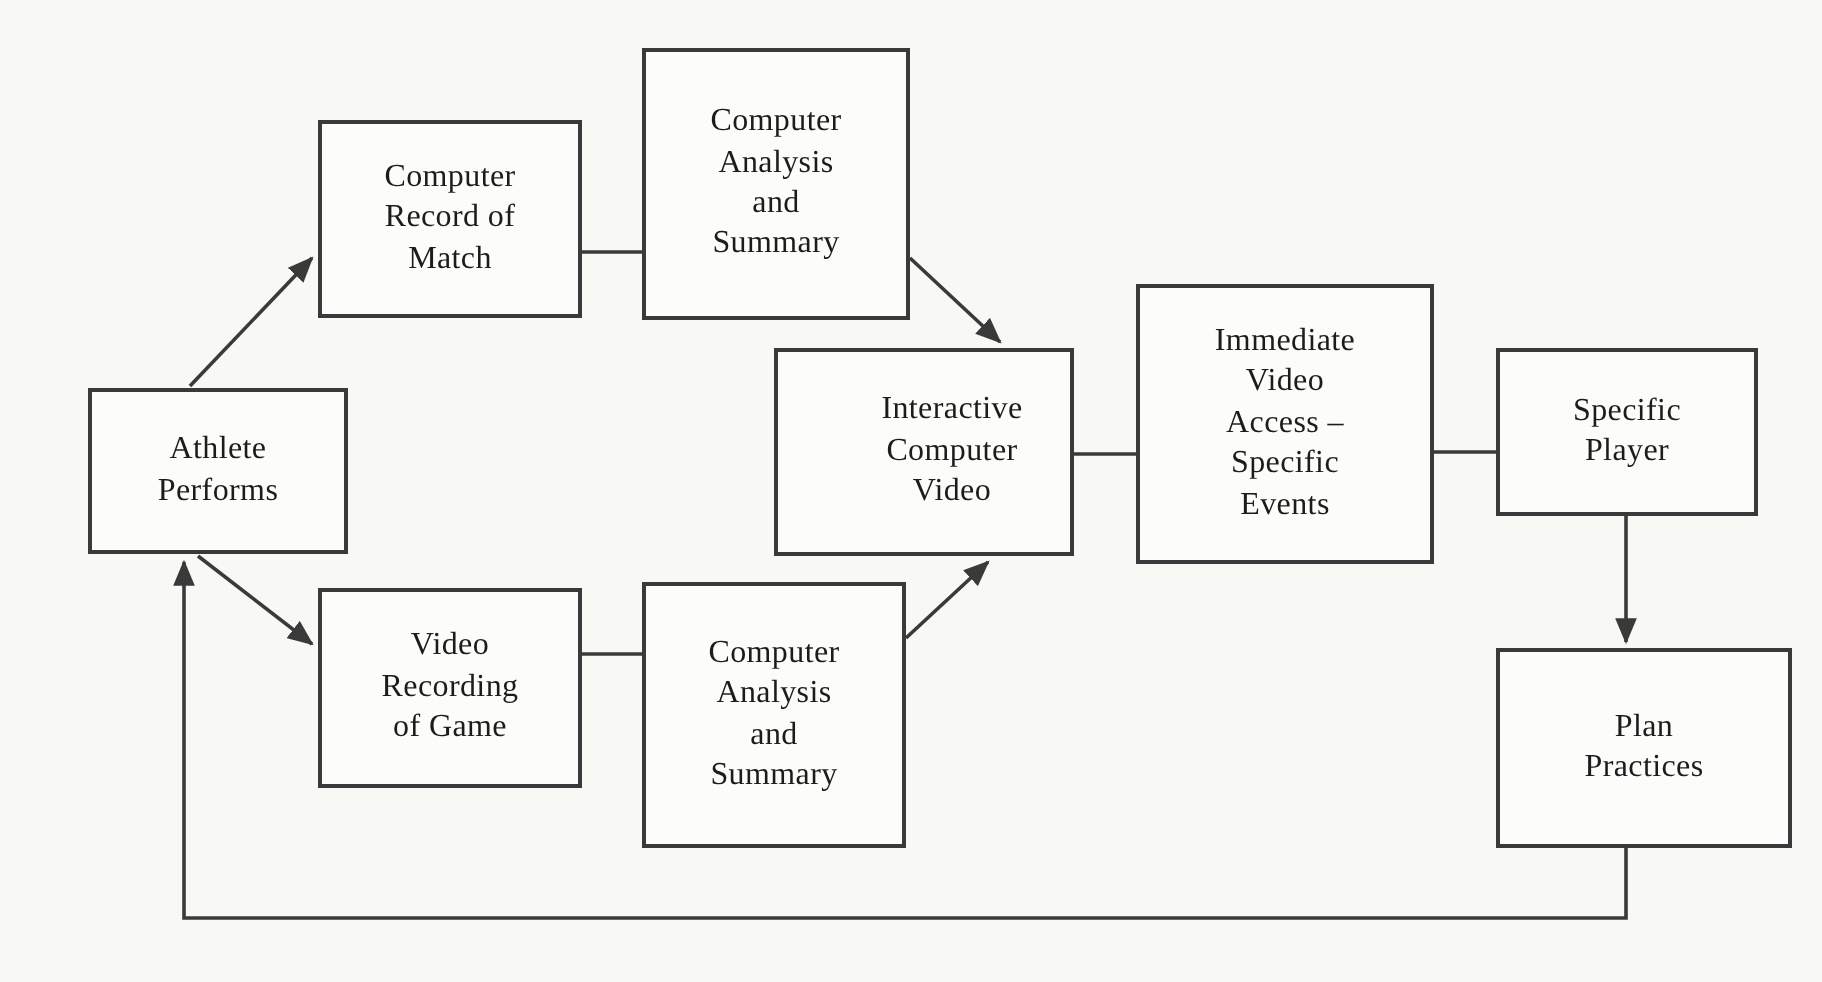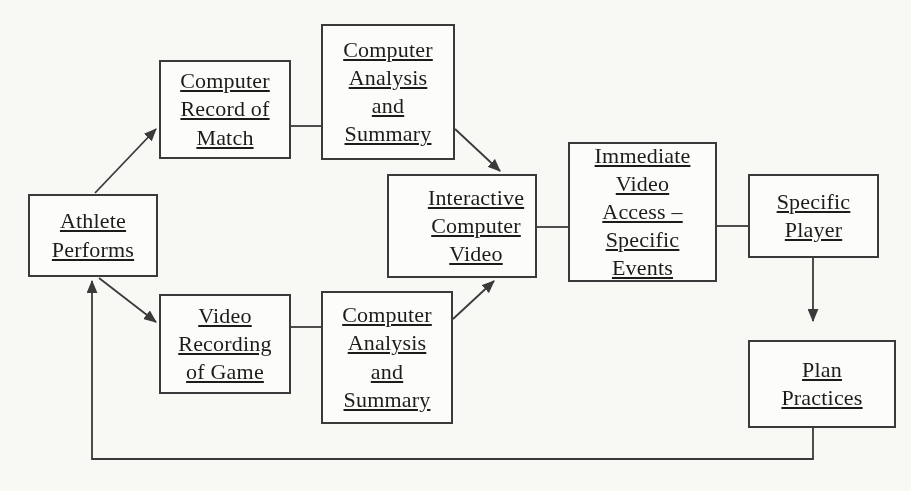--- a/index.html
+++ b/index.html
@@ -30,25 +30,24 @@
     background: var(--box-fill, #fcfcfa);
     border: 2px solid var(--line, #3a3a3a);
     display: flex;
     align-items: center;
     justify-content: center;
     text-align: center;
   }
   .node .label {
     display: block;
     white-space: pre-line;
-    font-size: 22px;
+    font-size: 16px;
     line-height: 1.28;
     color: var(--text, #1c1c1c);
     letter-spacing: 0.2px;
-    text-decoration: underline;
   }
 </style>
 </head>
 <body>
 
 <div class="canvas" style="--bg: #f8f8f5; --box-fill: #fcfcfa; --line: #3a3a3a; --text: #1c1c1c;">
 
   <svg class="edges" width="911" height="491" viewBox="0 0 911 491" xmlns="http://www.w3.org/2000/svg">
     <defs>
       <marker id="arw" viewBox="0 0 12 10" refX="11" refY="5" markerWidth="13" markerHeight="11" markerUnits="userSpaceOnUse" orient="auto-start-reverse">
@@ -61,21 +60,21 @@
     <line x1="455" y1="129" x2="500" y2="171" stroke="#3a3a3a" stroke-width="1.8" marker-end="url(#arw)"></line>
     <line x1="99" y1="278" x2="156" y2="322" stroke="#3a3a3a" stroke-width="1.8" marker-end="url(#arw)"></line>
     <line x1="291" y1="327" x2="322" y2="327" stroke="#3a3a3a" stroke-width="1.8"></line>
     <line x1="453" y1="319" x2="494" y2="281" stroke="#3a3a3a" stroke-width="1.8" marker-end="url(#arw)"></line>
     <line x1="537" y1="227" x2="569" y2="227" stroke="#3a3a3a" stroke-width="1.8"></line>
     <line x1="717" y1="226" x2="749" y2="226" stroke="#3a3a3a" stroke-width="1.8"></line>
     <line x1="813" y1="258" x2="813" y2="321" stroke="#3a3a3a" stroke-width="1.8" marker-end="url(#arw)"></line>
     <path d="M 813,408 L 813,459 L 92,459 L 92,281" fill="none" stroke="#3a3a3a" stroke-width="1.8" marker-end="url(#arw)"></path>
   </svg>
 
-  <div class="node" style="left:28px;  top:194px; width:130px; height:83px;">
+  <div class="node" style="left:44px;  top:194px; width:130px; height:83px;">
     <span class="label">Athlete
 Performs</span>
   </div>
 
   <div class="node" style="left:159px; top:60px;  width:132px; height:99px;">
     <span class="label">Computer
 Record of
 Match</span>
   </div>
 
@@ -111,18 +110,18 @@
 Access –
 Specific
 Events</span>
   </div>
 
   <div class="node" style="left:748px; top:174px; width:131px; height:84px;">
     <span class="label">Specific
 Player</span>
   </div>
 
-  <div class="node" style="left:748px; top:340px; width:148px; height:88px;">
+  <div class="node" style="left:748px; top:324px; width:148px; height:100px;">
     <span class="label">Plan
 Practices</span>
   </div>
 
 </div>
 
 </body></html>

